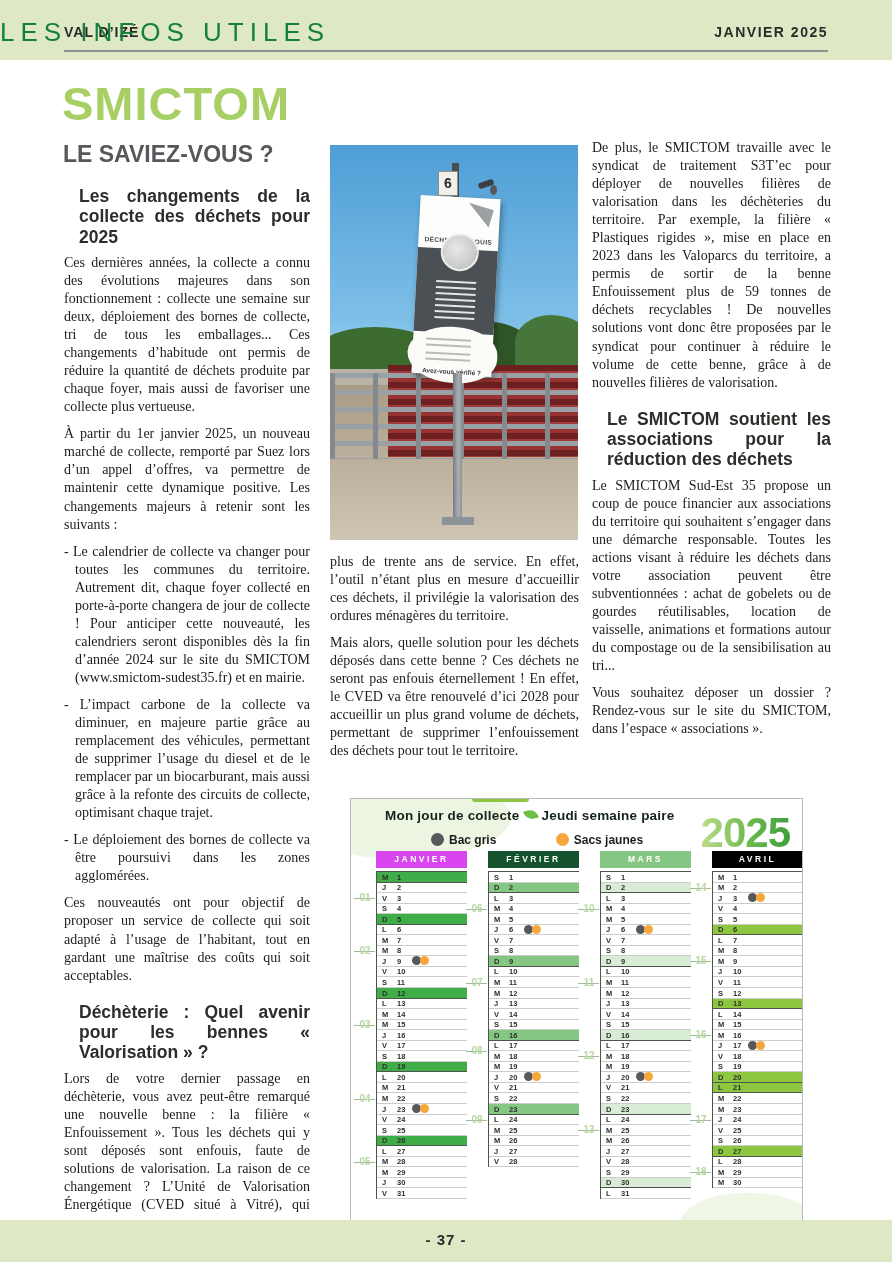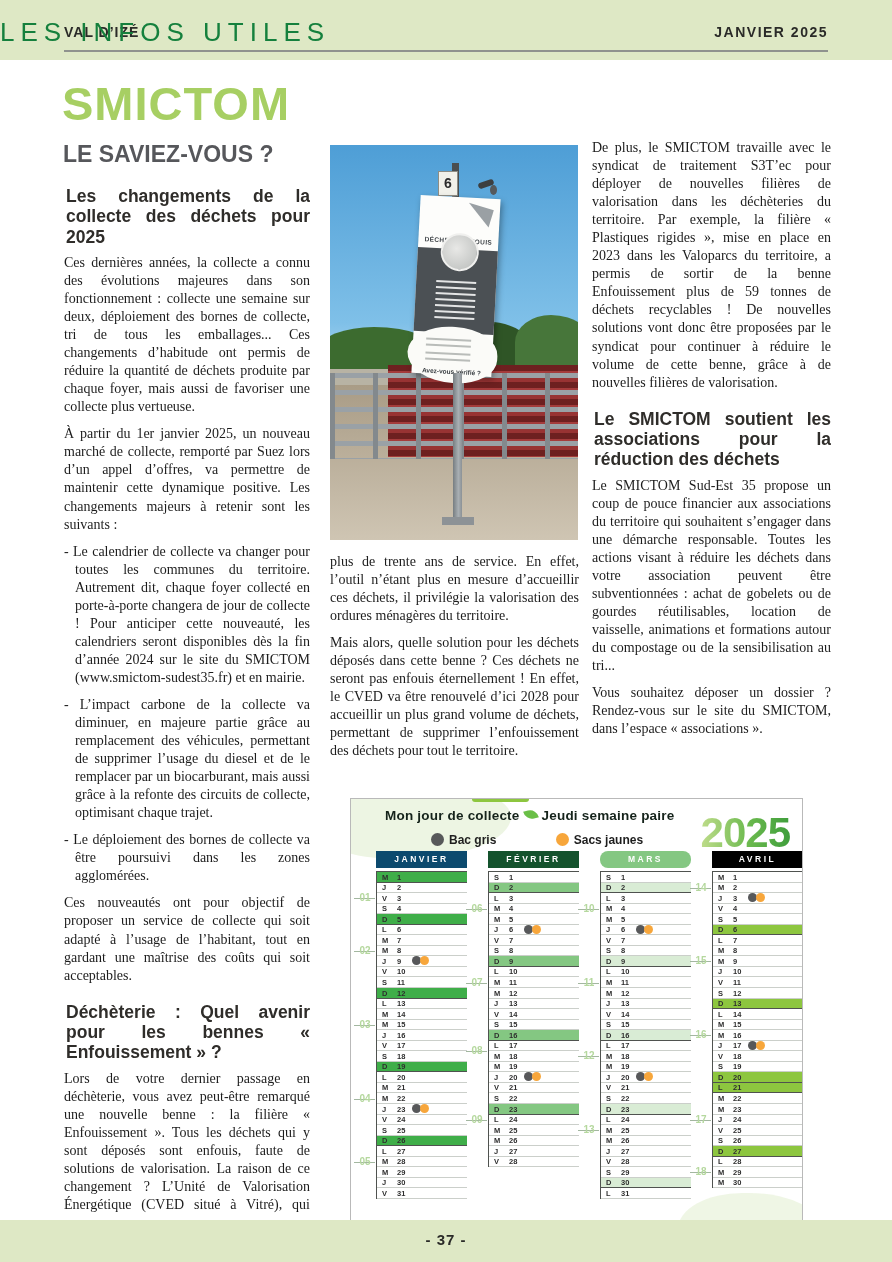--- a/index.html
+++ b/index.html
@@ -17,21 +17,21 @@
   .page-subtitle{position:absolute;left:63px;top:141px;font-size:23px;font-weight:800;letter-spacing:0;color:#56575b;}
   
   .col{position:absolute;overflow:hidden;}
   .col-left{left:64px;top:186px;width:246px;height:1028px;}
   .col-mid-text{left:330px;top:553px;width:249px;height:242px;}
   .col-right{left:592px;top:139px;width:239px;height:680px;}
   .serif{font-family:"Liberation Serif",serif;font-size:14px;line-height:1.29;text-align:justify;color:#1c1c1c;}
   .serif p{margin:0 0 9px 0;}
   .bullet{padding-left:11px;text-indent:-11px;margin:0 0 8px 0;}
   .colhead{font-family:"Liberation Sans",sans-serif;font-weight:700;font-size:17.5px;line-height:1.16;
-           color:#2f2d2a;margin:0 0 7px 2px;}
+           color:#2f2d2a;margin:0 0 7px 15px;}
   .colhead.mt{margin-top:17px;}
   
   .photo{position:absolute;left:330px;top:145px;width:248px;height:395px;overflow:hidden;
          background:linear-gradient(180deg,#4e9ed6 0%,#7fc0e8 45%,#a7d4ef 55%);}
   .ph-trees1{position:absolute;left:-10px;top:182px;width:120px;height:48px;background:#3c6b2f;border-radius:45% 55% 10% 10%;}
   .ph-trees2{position:absolute;left:90px;top:176px;width:110px;height:54px;background:#2f5526;border-radius:50% 45% 10% 10%;}
   .ph-trees3{position:absolute;left:185px;top:170px;width:80px;height:60px;background:#47763a;border-radius:45% 55% 10% 10%;}
   .ph-wall{position:absolute;left:0;top:224px;width:248px;height:18px;background:#b8b3a4;}
   .ph-ground{position:absolute;left:0;top:240px;width:248px;height:155px;background:linear-gradient(180deg,#a99c86,#cfc5b3);}
   .ph-benne{position:absolute;left:58px;top:220px;right:0;height:92px;background:#983333;
@@ -114,21 +114,21 @@
   <div class="page-subtitle">LE SAVIEZ-VOUS ?</div>
 
   <div class="col col-left serif">
     <div class="colhead">Les changements de la collecte des déchets pour 2025</div>
     <p>Ces dernières années, la collecte a connu des évolutions majeures dans son fonctionnement : collecte une semaine sur deux, déploiement des bornes de collecte, tri de tous les emballages... Ces changements d’habitude ont permis de réduire la quantité de déchets produite par chaque foyer, mais aussi de favoriser une collecte plus vertueuse.</p>
     <p>À partir du 1er janvier 2025, un nouveau marché de collecte, remporté par Suez lors d’un appel d’offres, va permettre de maintenir cette dynamique positive. Les changements majeurs à retenir sont les suivants :</p>
     <p class="bullet">- Le calendrier de collecte va changer pour toutes les communes du territoire. Autrement dit, chaque foyer collecté en porte-à-porte changera de jour de collecte ! Pour anticiper cette nouveauté, les calendriers seront disponibles dès la fin d’année 2024 sur le site du SMICTOM (www.smictom-sudest35.fr) et en mairie.</p>
     <p class="bullet">- L’impact carbone de la collecte va diminuer, en majeure partie grâce au remplacement des véhicules, permettant de supprimer l’usage du diesel et de le remplacer par un biocarburant, mais aussi grâce à la refonte des circuits de collecte, optimisant chaque trajet.</p>
     <p class="bullet">- Le déploiement des bornes de collecte va être poursuivi dans les zones agglomérées.</p>
     <p>Ces nouveautés ont pour objectif de proposer un service de collecte qui soit adapté à l’usage de l’habitant, tout en gardant une maîtrise des coûts qui soit acceptables.</p>
-    <div class="colhead mt">Déchèterie : Quel avenir pour les bennes « Enfouissement » ?</div>
+    <div class="colhead mt">Déchèterie : Quel avenir pour les bennes « Valorisation » ?</div>
     <p>Lors de votre dernier passage en déchèterie, vous avez peut-être remarqué une nouvelle benne : la filière « Enfouissement ». Tous les déchets qui y sont déposés sont enfouis, faute de solutions de valorisation. La raison de ce changement ? L’Unité de Valorisation Énergétique (CVED situé à Vitré), qui accueillait jusque-là les bennes « Incinérables », arrive en fin de vie après</p>
   </div>
 
   <div class="photo">
     <div class="ph-trees1"></div>
     <div class="ph-trees2"></div>
     <div class="ph-trees3"></div>
     <div class="ph-wall"></div>
     <div class="ph-ground"></div>
     <div class="ph-car-silver"></div>
@@ -188,21 +188,21 @@
       <span class="legend-item">
         <span class="legend-dot" id="dot-gris" style="background: rgb(87, 88, 90);"></span><span>Bac gris</span>
       </span>
       <span class="legend-item">
         <span class="legend-dot" id="dot-jaune" style="background: rgb(247, 166, 59);"></span><span>Sacs jaunes</span>
       </span>
     </div>
     <div class="y2025">2025</div>
     <div class="months">
         <div class="month-col">
-          <div class="month-head" style="background: #0c4a6e;">JANVIER</div>
+          <div class="month-head" style="background: #d946ef;">JANVIER</div>
           <div class="month-rows">
             <div class="day-row hl" style="background: rgb(63, 174, 73);">
               <span class="d-letter">M</span>
               <span class="d-num">1</span>
             </div>
             <div class="day-row">
               <span class="d-letter">J</span>
               <span class="d-num">2</span>
             </div>
             <div class="day-row">
@@ -451,21 +451,21 @@
               <span class="d-letter">V</span>
               <span class="d-num">28</span>
             </div>
           </div>
           <div class="wk" style="top: 51.65px;">06</div>
           <div class="wk" style="top: 125.5px;">07</div>
           <div class="wk" style="top: 194px;">08</div>
           <div class="wk" style="top: 262.65px;">09</div>
         </div>
         <div class="month-col">
-          <div class="month-head" style="background: rgb(132, 199, 130); border-radius: 8px;">MARS</div>
+          <div class="month-head" style="background: rgb(132, 199, 130);">MARS</div>
           <div class="month-rows">
             <div class="day-row">
               <span class="d-letter">S</span>
               <span class="d-num">1</span>
             </div>
             <div class="day-row hl" style="background: rgb(217, 236, 213);">
               <span class="d-letter">D</span>
               <span class="d-num">2</span>
             </div>
             <div class="day-row">

